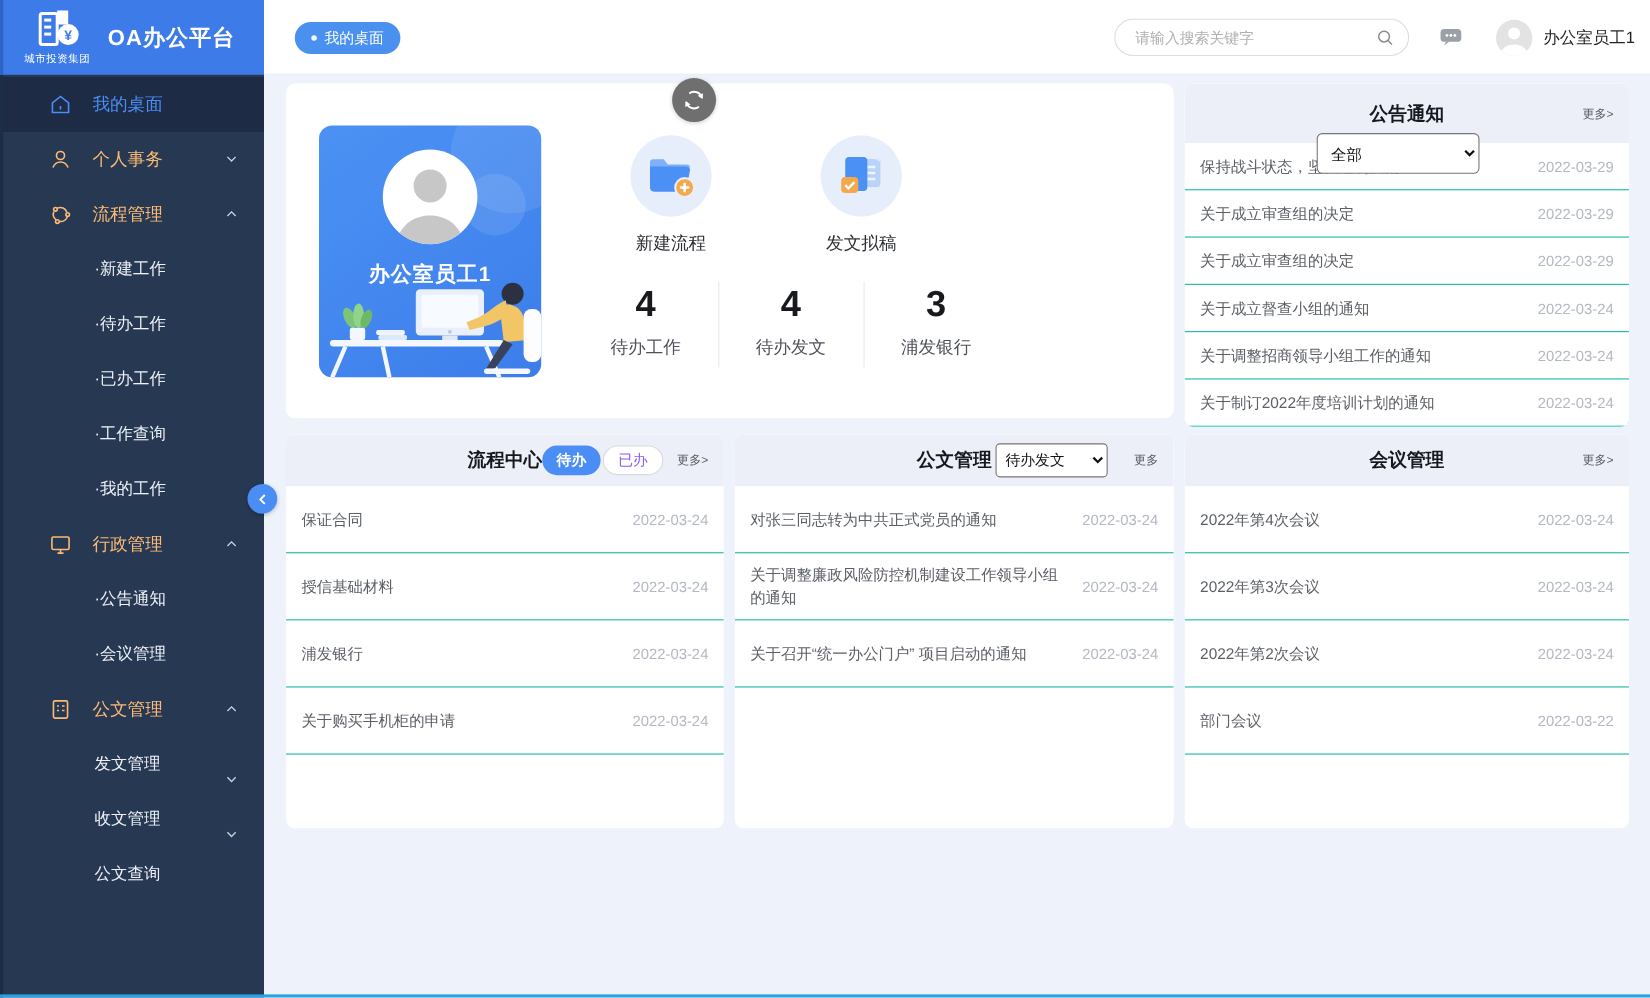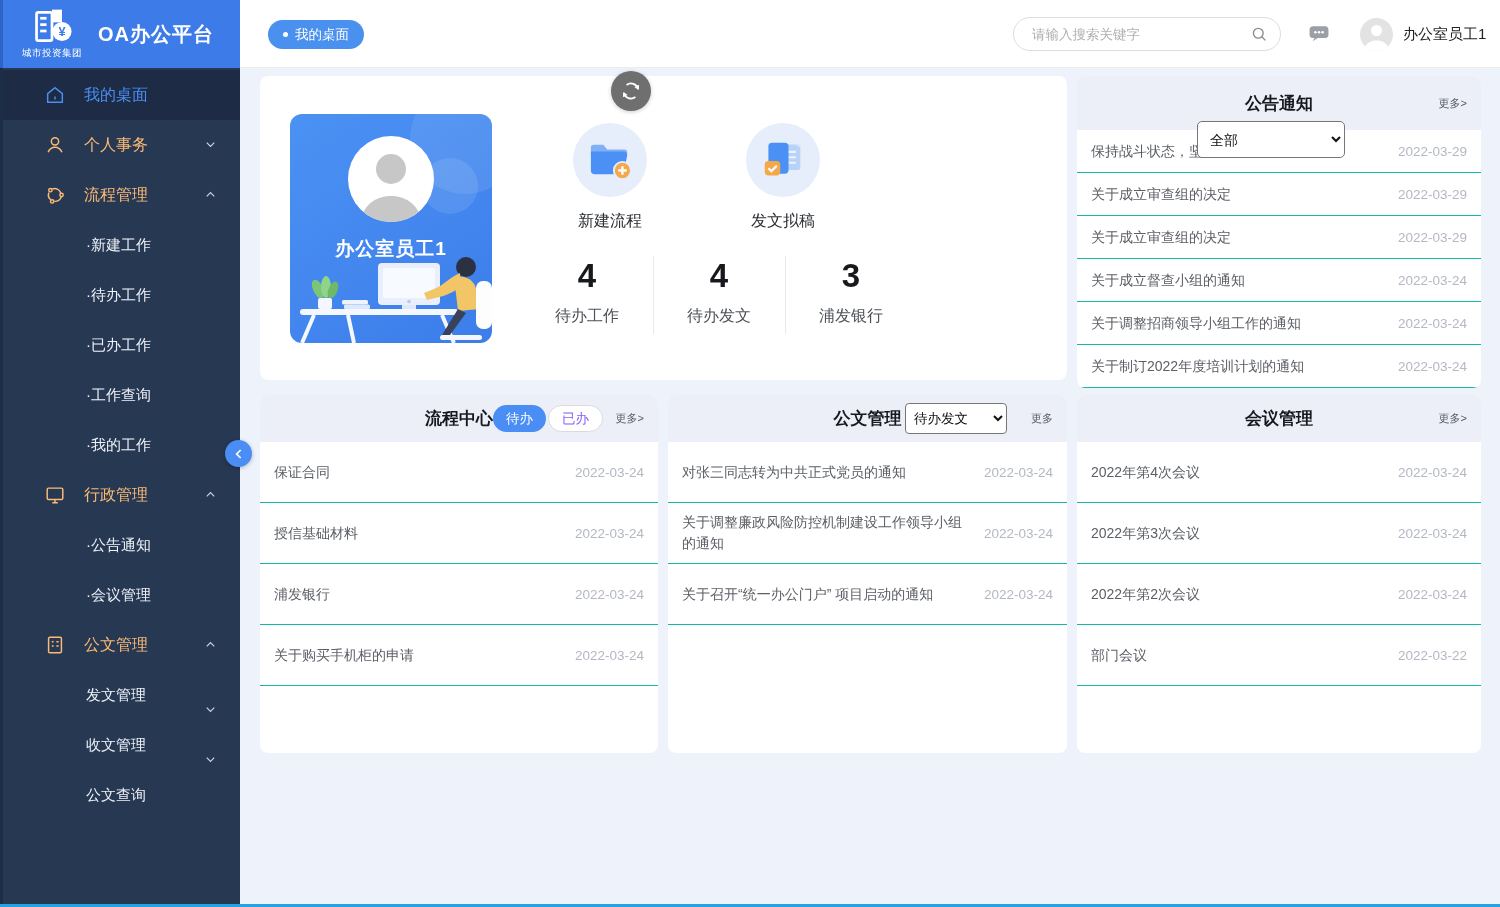--- a/index.html
+++ b/index.html
@@ -92,21 +92,21 @@
   .announce-select{position:absolute;left:120px;top:9px;width:148px;height:37px;font-size:14px;
     color:#111;border:1px solid #767676;border-radius:5px;background:#fff;padding:0 8px;font-family:inherit;margin-top:36px;}
 
   
   .bpanel{top:395px;height:358px;}
   .bpanel .panel-head{height:47px;}
   .process{left:260px;width:398px;}
   .docs{left:668px;width:399px;}
   .meetings{left:1077px;width:404px;}
   .pill-btn{height:27px;padding:0 13px;border-radius:14px;font-size:13.5px;display:flex;align-items:center;cursor:pointer;}
-  .pill-todo{position:absolute;left:233px;background:#4a8ef5;color:#fff;top:10px;}
+  .pill-todo{position:absolute;left:233px;background:#4a8ef5;color:#fff;top:10px;font-weight:bold;}
   .pill-done{position:absolute;left:288px;background:#fff;color:#8b5cf6;border:1px solid #d9dbe0;top:10px;}
   .docs-select{position:absolute;left:237px;top:8px;width:102px;height:31px;font-size:13.5px;
     color:#111;border:1px solid #767676;border-radius:4px;background:#fff;padding:0 4px;font-family:inherit;}
 </style>
 </head>
 <body>
 
 <div id="app">
   <div class="edge-left"></div>
   <div class="edge-bottom"></div>

